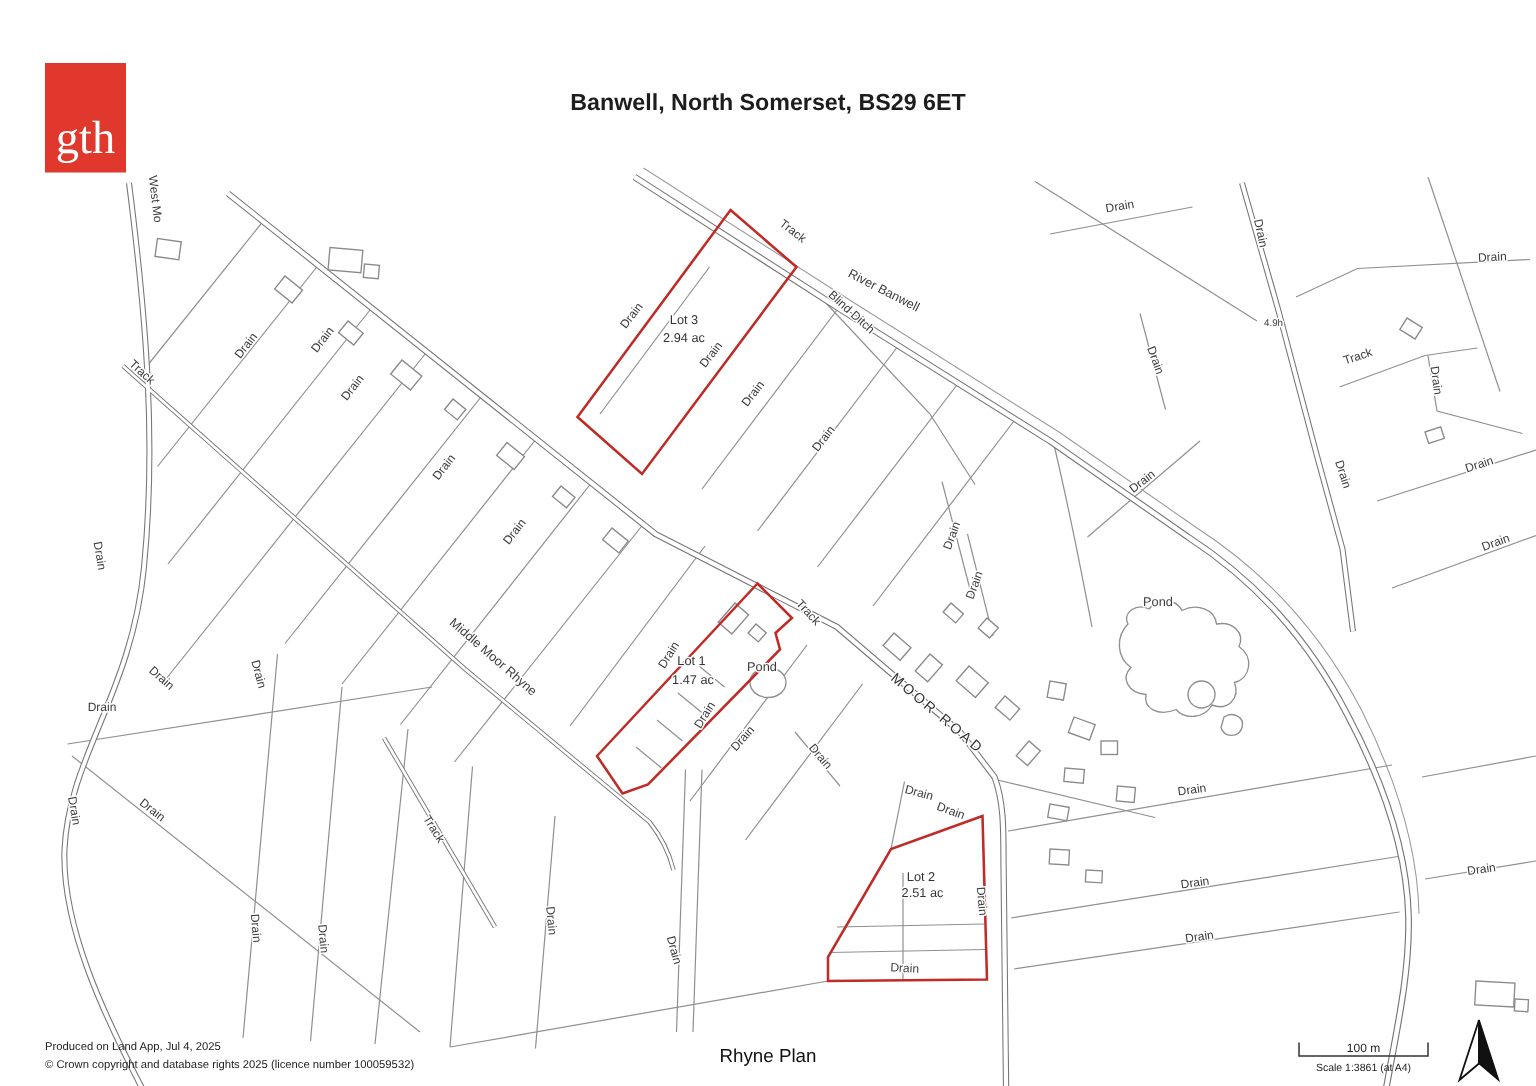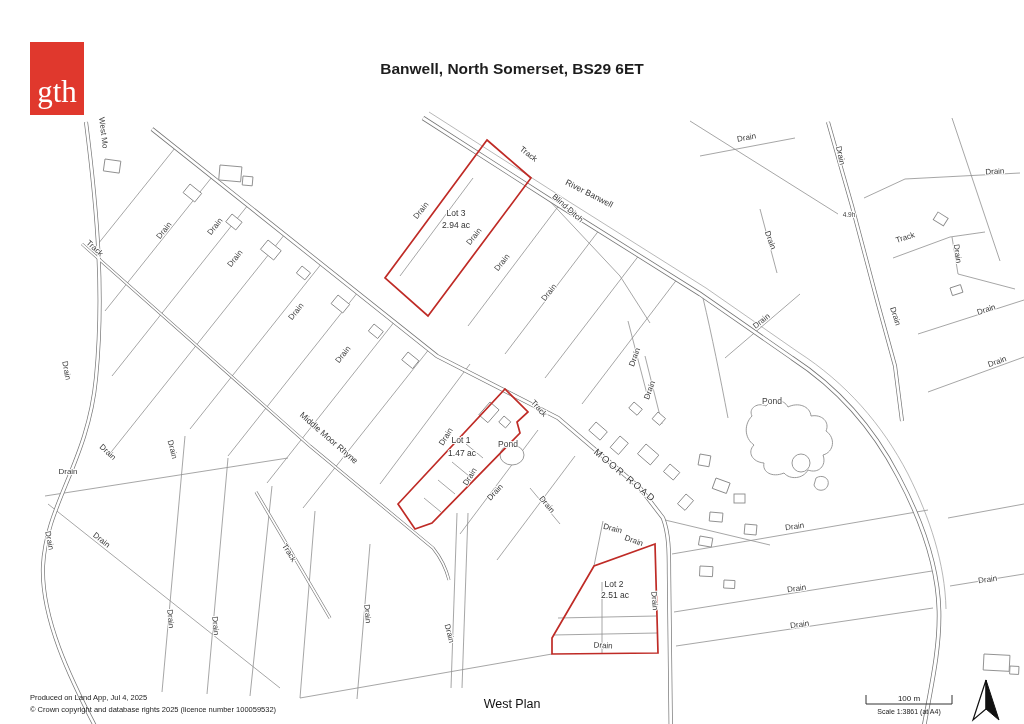--- a/index.html
+++ b/index.html
@@ -254,15 +254,15 @@
       <polygon points="986,654 973,694 986,683" fill="#fff" stroke="#111" stroke-width="1.2"></polygon>
       <polygon points="986,654 999,694 986,683" fill="#111" stroke="#111" stroke-width="1"></polygon>
       <text x="986" y="712" text-anchor="middle" font-size="14" font-weight="bold" fill="#111" font-family="Liberation Sans, sans-serif">N</text>
     </g>
   </svg>
 
   <div class="footer-left">
     <div>Produced on Land App, Jul 4, 2025</div>
     <div>© Crown copyright and database rights 2025 (licence number 100059532)</div>
   </div>
-  <div class="site-plan">West Plan</div>
+  <div class="site-plan">Rhyne Plan</div>
 
 </div>
 
 </body></html>

